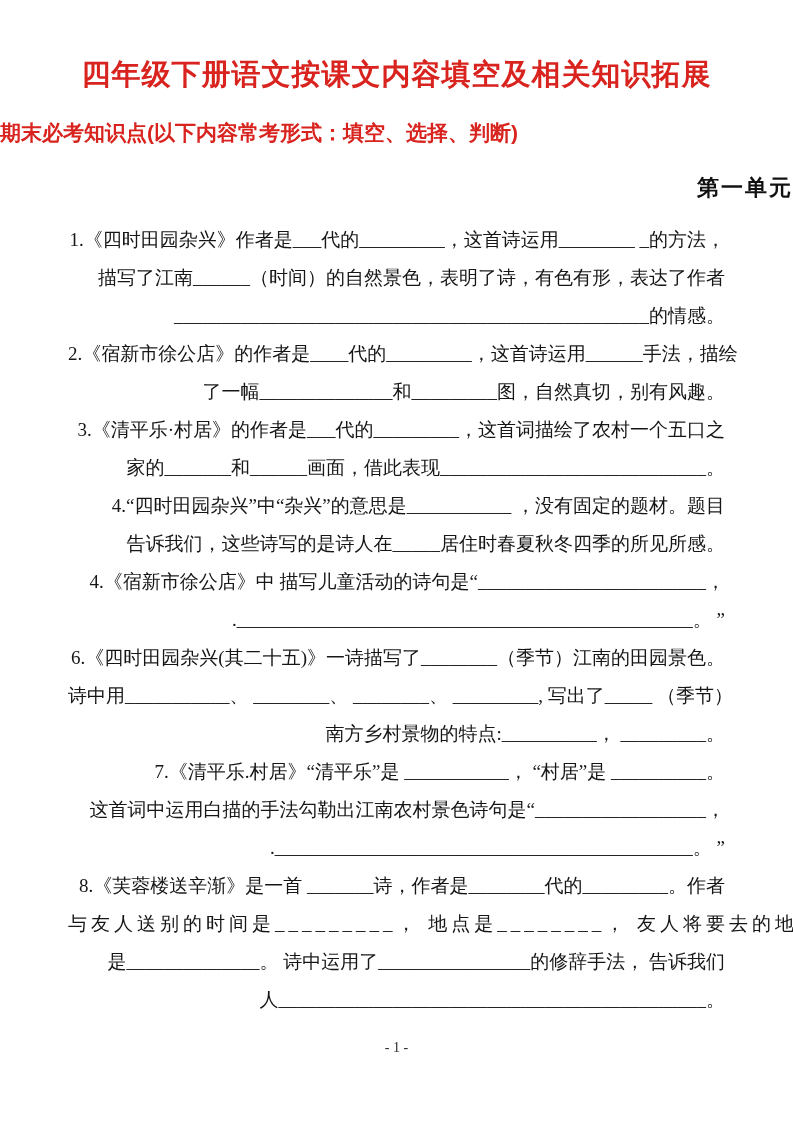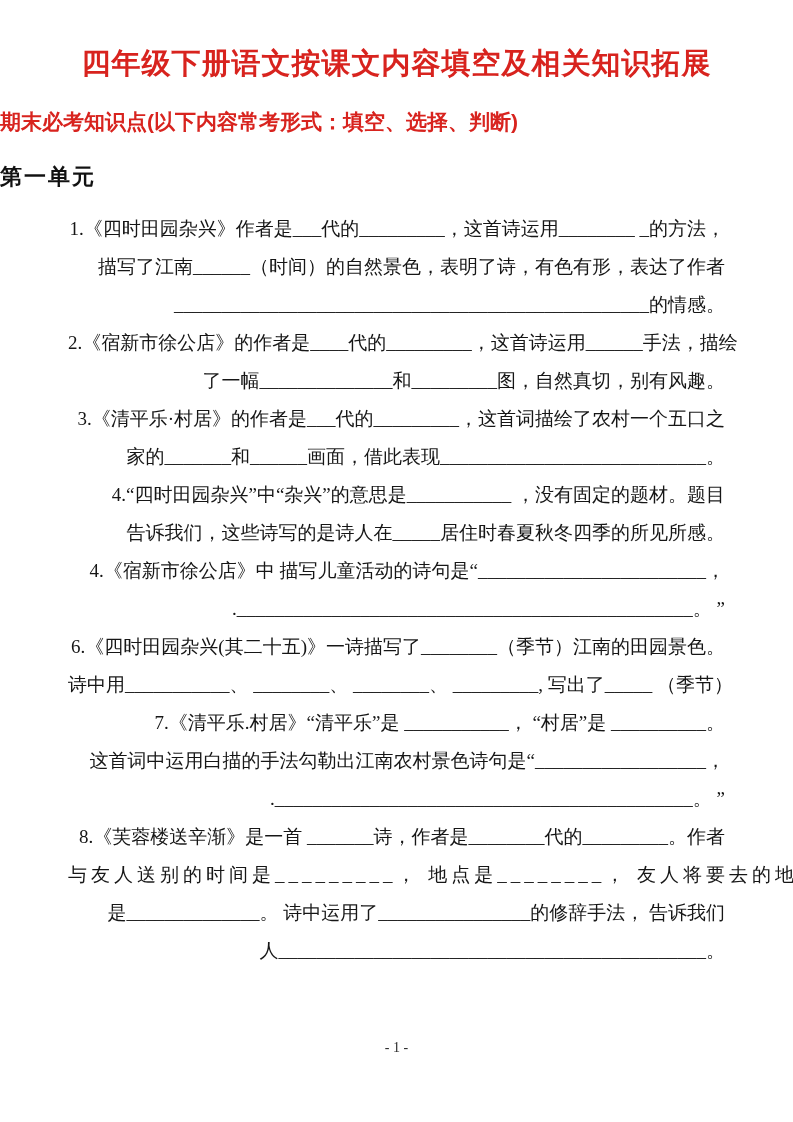--- a/index.html
+++ b/index.html
@@ -10,21 +10,21 @@
   .page {
     position: relative;
     width: 793px;
     height: 1122px;
     background: #ffffff;
     overflow: hidden;
     font-family: "Liberation Serif", serif;
     color: #161616;
   }
   .title {
-    margin: 0;
+    margin: 11px;
     padding-top: 46px;
     text-align: center;
     font-family: "Liberation Sans", sans-serif;
     font-weight: bold;
     font-size: 29px;
     letter-spacing: 1px;
     color: #d8231e;
     line-height: 1.2;
   }
   .subtitle {
@@ -33,21 +33,21 @@
     text-align: left;
     font-family: "Liberation Sans", sans-serif;
     font-weight: bold;
     font-size: 21px;
     color: #d8231e;
     line-height: 1.2;
   }
   .section-heading {
     margin: 0;
     margin-top: 30px;
-    text-align: left;
+    text-align: right;
     font-family: "Liberation Serif", serif;
     font-weight: bold;
     font-size: 22px;
     letter-spacing: 2px;
     color: #111111;
     line-height: 1.2;
   }
   .content {
     margin-top: 20px;
     padding: 0 68px;
@@ -97,20 +97,21 @@
     <div class="line">家的_______和______画面，借此表现____________________________。</div>
 
     <div class="line">4.“四时田园杂兴”中“杂兴”的意思是___________ ，没有固定的题材。题目</div>
     <div class="line">告诉我们，这些诗写的是诗人在_____居住时春夏秋冬四季的所见所感。</div>
 
     <div class="line">4.《宿新市徐公店》中  描写儿童活动的诗句是“________________________，</div>
     <div class="line">.________________________________________________。 ”</div>
 
     <div class="line">6.《四时田园杂兴(其二十五)》一诗描写了________（季节）江南的田园景色。</div>
     <div class="line">诗中用___________、 ________、 ________、 _________, 写出了_____ （季节）</div>
+    <div class="line">南方乡村景物的特点:__________， _________。</div>
 
     <div class="line">7.《清平乐.村居》“清平乐”是 ___________， “村居”是 __________。</div>
     <div class="line">这首词中运用白描的手法勾勒出江南农村景色诗句是“__________________，</div>
     <div class="line">.____________________________________________。 ”</div>
 
     <div class="line">8.《芙蓉楼送辛渐》是一首 _______诗，作者是________代的_________。作者</div>
     <div class="line spread">与友人送别的时间是_________， 地点是________， 友人将要去的地方</div>
     <div class="line">是______________。 诗中运用了________________的修辞手法， 告诉我们</div>
     <div class="line">人_____________________________________________。</div>
   </div>

